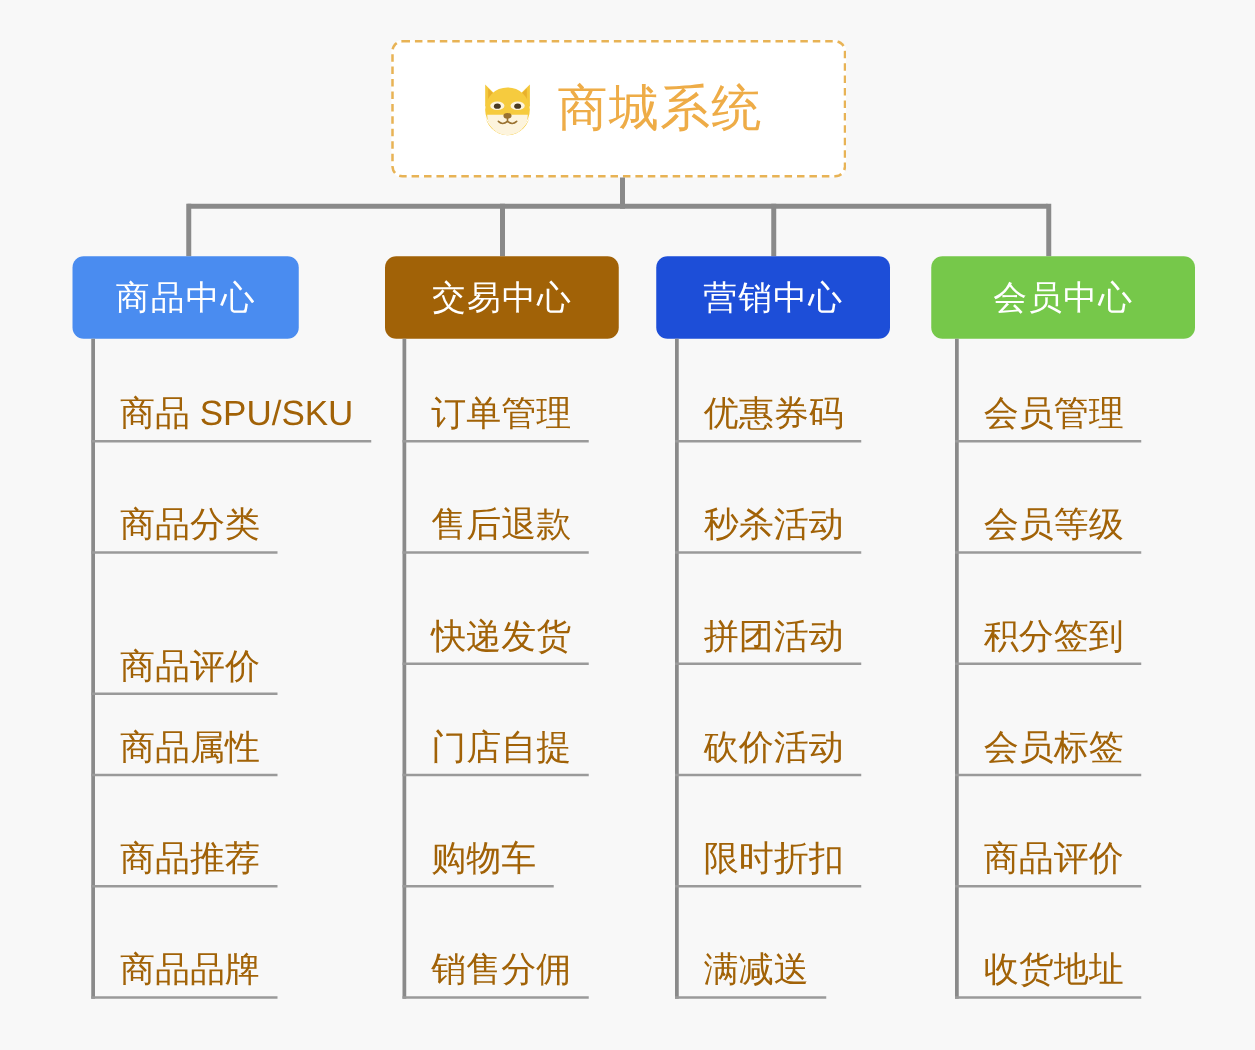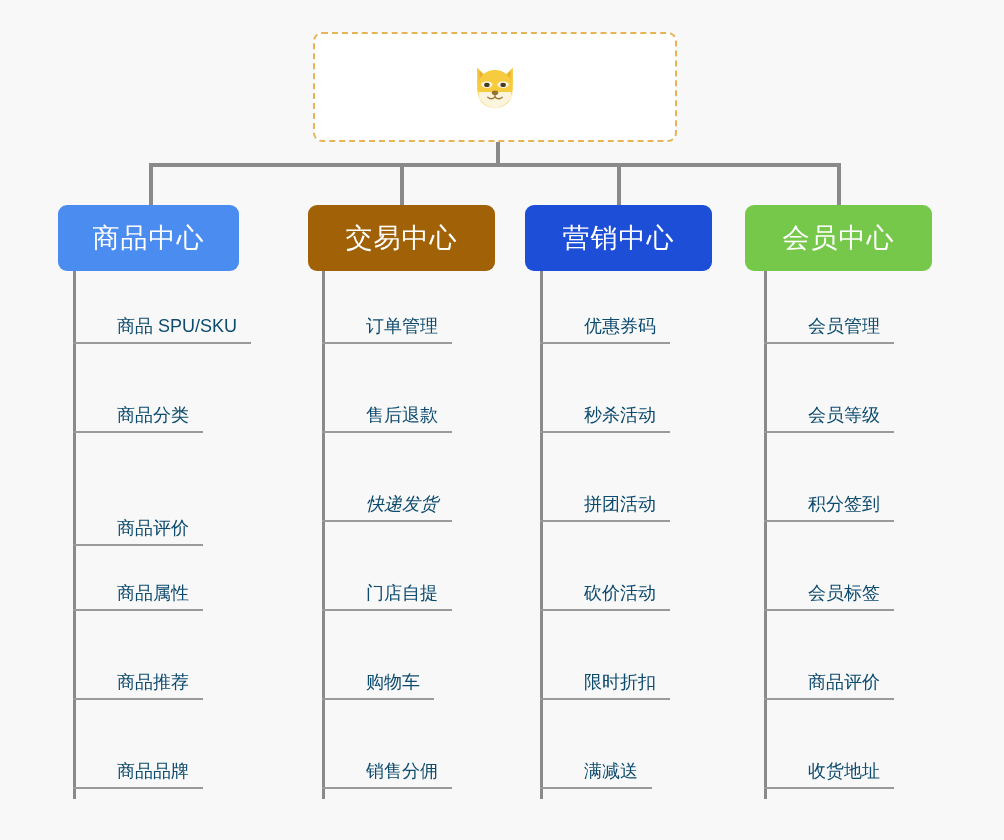--- a/index.html
+++ b/index.html
@@ -99,25 +99,25 @@
     position: absolute;
     top: 271px;
     width: 3px;
     background: #8a8a8a;
   }
 
   
   .leaf-item {
     position: absolute;
     box-sizing: border-box;
-    padding: 0 14px 7px 44px;
+    padding: 0 14px 7px 23px;
     border-bottom: 2px solid #9a9a9a;
-    font-size: 18px;
+    font-size: 28px;
     line-height: 1;
-    color: #0c4a6e;
+    color: #a16207;
     white-space: nowrap;
   }
 </style>
 </head>
 <body>
 
 <div id="mindmap">
 
   <div class="root-node">
     <svg class="root-logo" viewBox="0 0 64 64" xmlns="http://www.w3.org/2000/svg">
@@ -130,20 +130,21 @@
       <path d="M12 38 a20 20 0 0 0 40 0 Z" fill="#fdf4dd"></path>
       <ellipse cx="22" cy="29" rx="7" ry="4.2" fill="#fdf4dd"></ellipse>
       <ellipse cx="42" cy="29" rx="7" ry="4.2" fill="#fdf4dd"></ellipse>
       <ellipse cx="22" cy="29.5" rx="3.4" ry="2.6" fill="#4a3a22"></ellipse>
       <ellipse cx="42" cy="29.5" rx="3.4" ry="2.6" fill="#4a3a22"></ellipse>
       <ellipse cx="32" cy="39" rx="4" ry="2.8" fill="#9a7230"></ellipse>
       <path d="M32 41.5 L32 44.5" stroke="#9a7230" stroke-width="1.6" fill="none" stroke-linecap="round"></path>
       <path d="M32 44.5 q-5 4 -9 0" stroke="#9a7230" stroke-width="1.6" fill="none" stroke-linecap="round"></path>
       <path d="M32 44.5 q5 4 9 0" stroke="#9a7230" stroke-width="1.6" fill="none" stroke-linecap="round"></path>
     </svg>
+    <span class="root-title">商城系统</span>
   </div>
 
   <div class="conn-stem"></div>
   <div class="conn-bus"></div>
 
   <div id="columns">
       <div class="conn-drop" style="left: 148.5px;"></div>
       <div class="category-box" style="left: 58px; width: 181px; background: rgb(74, 140, 240);">
         <span>商品中心</span>
       </div>
@@ -154,37 +155,37 @@
       <div class="leaf-item" style="left: 73px; top: 584px;">商品属性</div>
       <div class="leaf-item" style="left: 73px; top: 673px;">商品推荐</div>
       <div class="leaf-item" style="left: 73px; top: 762px;">商品品牌</div>
       <div class="conn-drop" style="left: 399.5px;"></div>
       <div class="category-box" style="left: 308px; width: 187px; background: #a16207;">
         <span>交易中心</span>
       </div>
       <div class="leaf-stem" style="left: 322px; height: 528px;"></div>
       <div class="leaf-item" style="left: 322px; top: 317px; text-align: right;">订单管理</div>
       <div class="leaf-item" style="left: 322px; top: 406px;">售后退款</div>
-      <div class="leaf-item" style="left: 322px; top: 495px; font-style: italic;">快递发货</div>
+      <div class="leaf-item" style="left: 322px; top: 495px;">快递发货</div>
       <div class="leaf-item" style="left: 322px; top: 584px;">门店自提</div>
       <div class="leaf-item" style="left: 322px; top: 673px;">购物车</div>
       <div class="leaf-item" style="left: 322px; top: 762px;">销售分佣</div>
       <div class="conn-drop" style="left: 616.5px;"></div>
       <div class="category-box" style="left: 525px; width: 187px; background: #1d4ed8;">
         <span>营销中心</span>
       </div>
       <div class="leaf-stem" style="left: 540px; height: 528px;"></div>
       <div class="leaf-item" style="left: 540px; top: 317px;">优惠券码</div>
       <div class="leaf-item" style="left: 540px; top: 406px;">秒杀活动</div>
       <div class="leaf-item" style="left: 540px; top: 495px;">拼团活动</div>
       <div class="leaf-item" style="left: 540px; top: 584px;">砍价活动</div>
       <div class="leaf-item" style="left: 540px; top: 673px;">限时折扣</div>
       <div class="leaf-item" style="left: 540px; top: 762px;">满减送</div>
       <div class="conn-drop" style="left: 836.5px;"></div>
-      <div class="category-box" style="left: 745px; width: 187px; background: rgb(118, 200, 74);">
+      <div class="category-box" style="left: 745px; width: 211px; background: rgb(118, 200, 74);">
         <span>会员中心</span>
       </div>
       <div class="leaf-stem" style="left: 764px; height: 528px;"></div>
       <div class="leaf-item" style="left: 764px; top: 317px;">会员管理</div>
       <div class="leaf-item" style="left: 764px; top: 406px;">会员等级</div>
       <div class="leaf-item" style="left: 764px; top: 495px;">积分签到</div>
       <div class="leaf-item" style="left: 764px; top: 584px;">会员标签</div>
       <div class="leaf-item" style="left: 764px; top: 673px;">商品评价</div>
       <div class="leaf-item" style="left: 764px; top: 762px;">收货地址</div>
     </div>

